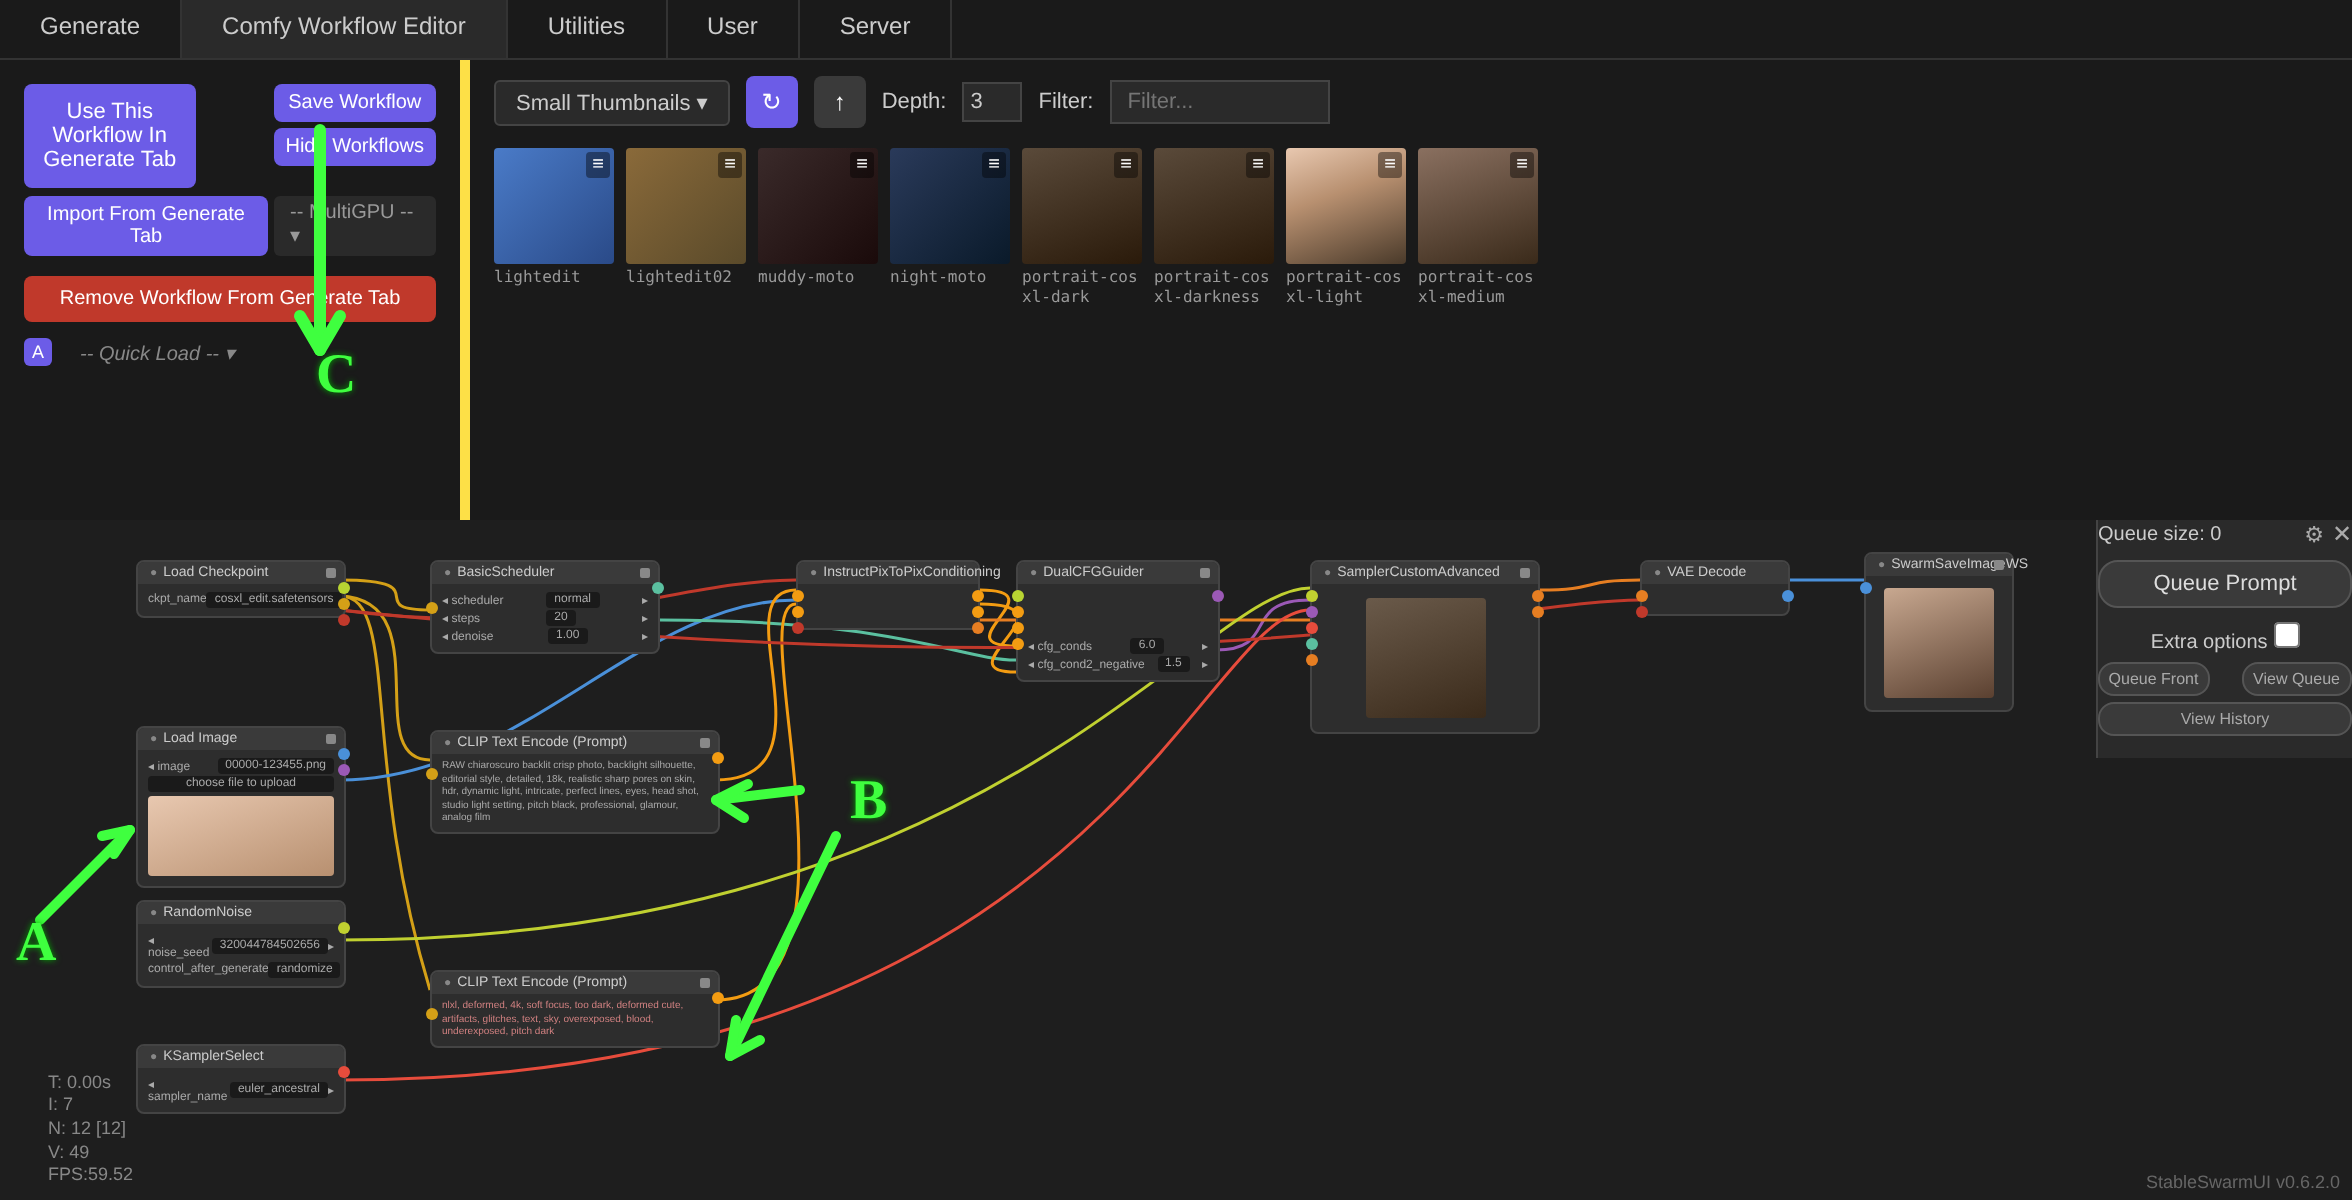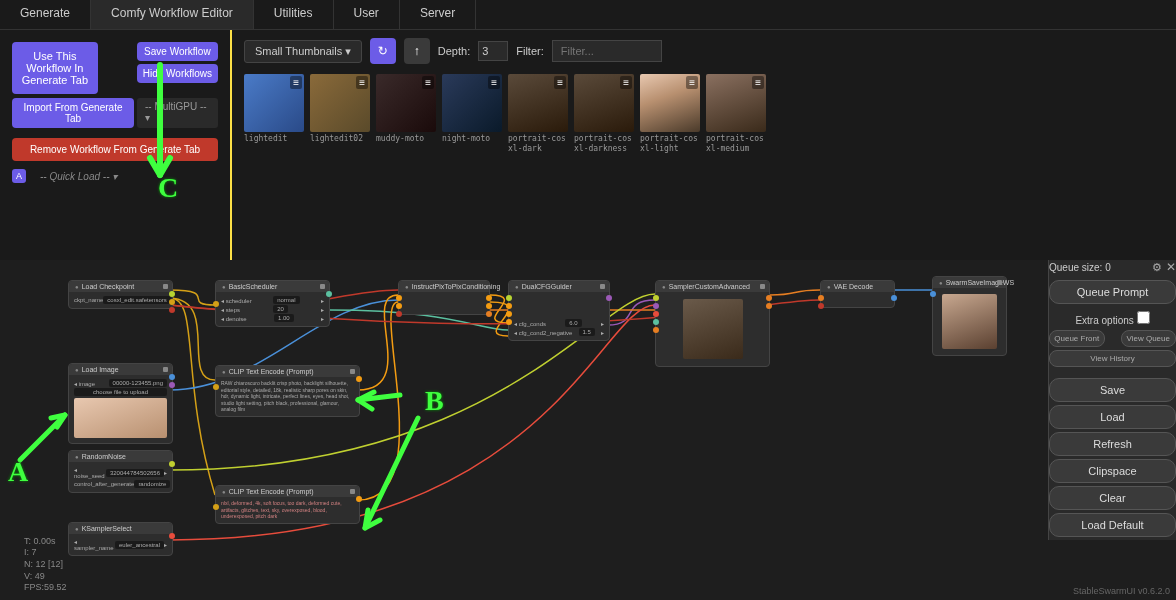--- a/index.html
+++ b/index.html
@@ -15,21 +15,21 @@
 .btn { font-size: 10px; padding: 4px 6px; border-radius: 4px; border: none; color: #fff; cursor: pointer; }
 .btn-purple { background: #6c5ce7; }
 .btn-purple-big { background: #6c5ce7; padding: 8px; font-size: 11px; text-align: center; }
 .btn-red { background: #c0392b; width: 100%; margin-top: 6px; padding: 6px; font-size: 10px; }
 .left-row { display: flex; gap: 3px; margin-bottom: 4px; }
 .left-row .wide { flex: 1; }
 .multigpu { background: #2a2a2a; color: #999; font-size: 10px; padding: 3px 8px; border-radius: 3px; }
 .quickload { color: #888; font-size: 10px; padding: 4px 8px; margin-top: 6px; font-style: italic; }
 .badge-a { display: inline-block; background: #6c5ce7; color: #fff; font-size: 9px; padding: 2px 4px; border-radius: 3px; margin-top: 4px; }
 
-.browser-panel { flex: 1; padding: 8px 12px; border-left: 2px solid #fde047; }
+.browser-panel { flex: 1; padding: 8px 12px; border-left: 5px solid #fde047; }
 .toolbar { display: flex; align-items: center; gap: 8px; margin-bottom: 10px; }
 .select-ctrl { background: #2a2a2a; color: #ccc; font-size: 11px; padding: 4px 10px; border: 1px solid #444; border-radius: 3px; }
 .icon-btn { background: #6c5ce7; width: 26px; height: 26px; border-radius: 4px; display: flex; align-items: center; justify-content: center; color: #fff; font-size: 12px; }
 .icon-btn-dark { background: #3a3a3a; }
 .filter-label { font-size: 11px; color: #ccc; }
 .depth-input { background: #2a2a2a; color: #ccc; border: 1px solid #444; width: 30px; padding: 3px; font-size: 11px; }
 .filter-input { background: #2a2a2a; color: #888; border: 1px solid #444; padding: 4px 8px; font-size: 11px; width: 110px; }
 
 .thumbs { display: flex; gap: 6px; }
 .thumb { width: 60px; }
@@ -371,16 +371,15 @@
   <button class="panel-btn">Queue Prompt</button>
   <div class="extra-opts"><span>Extra options</span> <input type="checkbox" style=""></div>
   <div class="small-btns">
     <div class="small-btn">Queue Front</div>
     <div class="small-btn">View Queue</div>
   </div>
   <div class="small-btns">
     <div class="small-btn" style="flex:0 0 100%;">View History</div>
   </div>
   <div style="height:8px;"></div>
-  <div id="panel-buttons"><button class="panel-btn">Save</button><button class="panel-btn">Load</button><button class="panel-btn">Refresh</button><button class="panel-btn">Clipspace</button><button class="panel-btn">Clear</button><button class="panel-btn">Load Default</button></div>
 </div>
 
 <div class="footer-brand">StableSwarmUI v0.6.2.0</div>
 
 </body></html>

